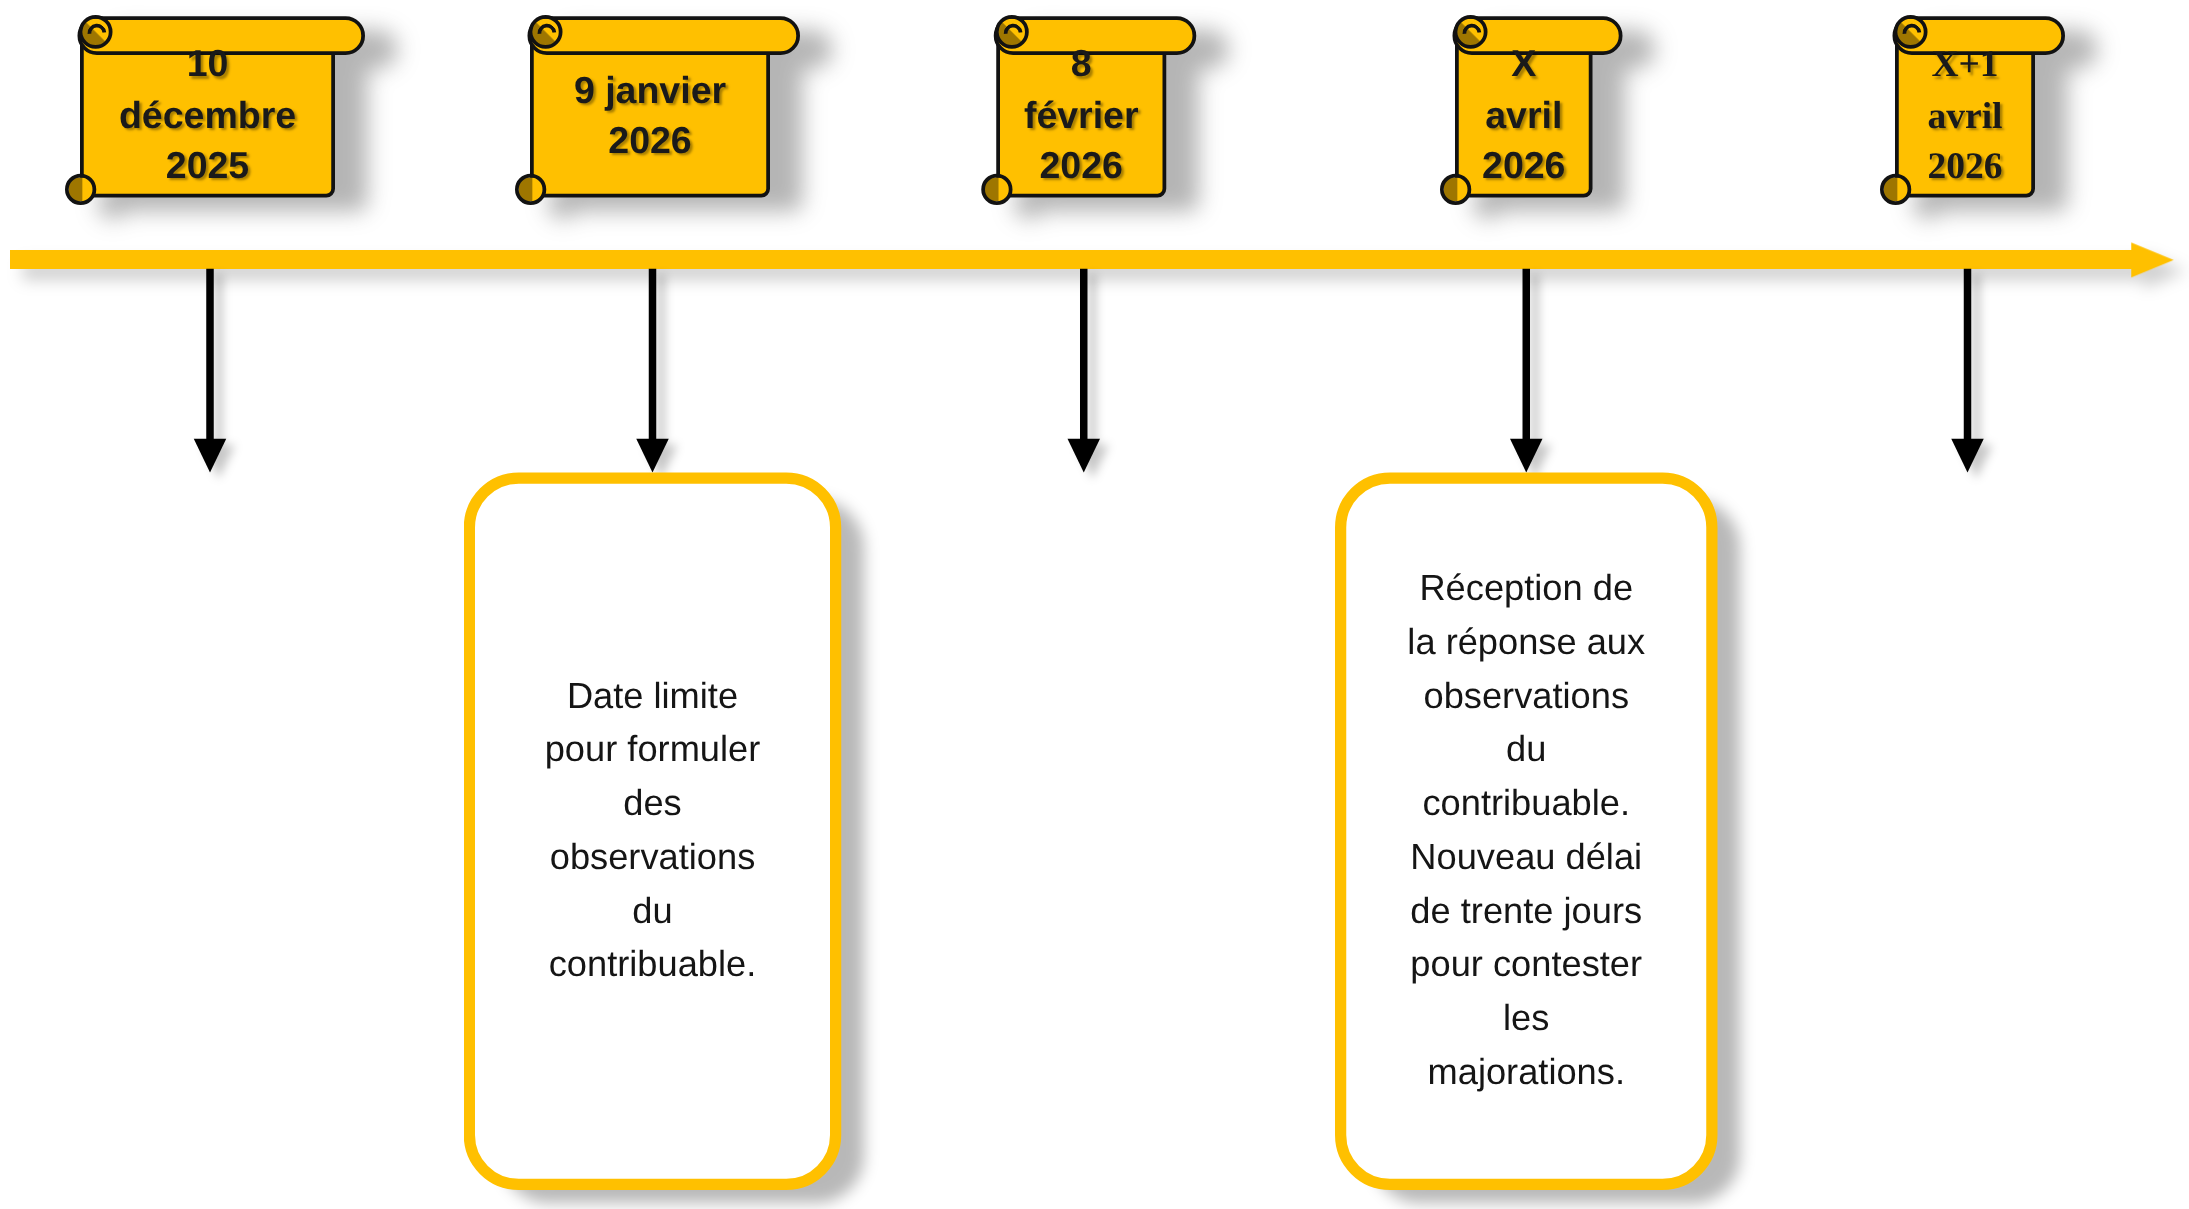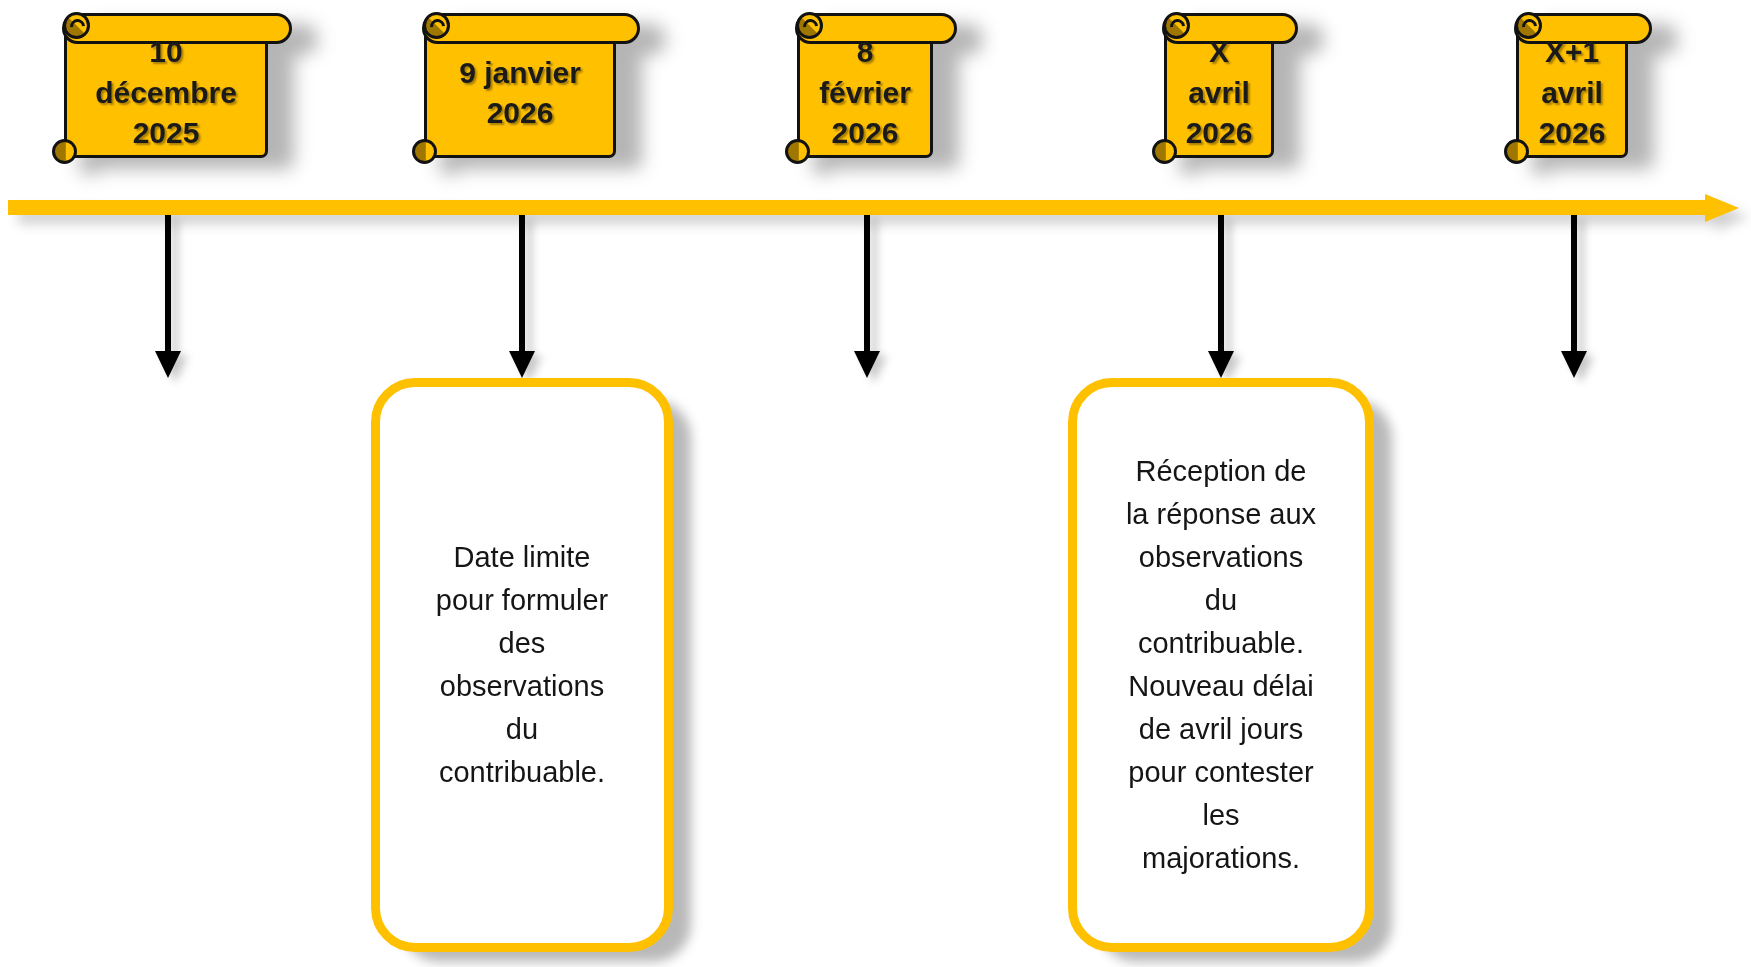--- a/index.html
+++ b/index.html
@@ -12,21 +12,21 @@
   .timeline::after{content:"";position:absolute;right:-33px;top:50%;transform:translateY(-50%);
             width:0;height:0;border-left:34px solid #FFC000;
             border-top:14px solid transparent;border-bottom:14px solid transparent;}
 
   
   .column{position:absolute;top:0;height:967px;}
   .c1{left:20px;width:296px;--sw:230px;}
   .c2{left:371px;width:302px;--sw:218px;}
   .c3{left:710px;width:314px;--sw:162px;}
   .c4{left:1068px;width:306px;--sw:136px;}
-  .c5{left:1423px;width:302px;--sw:138px;}
+  .c5{left:1423px;width:302px;font-family:Liberation Serif, serif;--sw:138px;}
 
   
   .scroll{position:relative;margin:0 auto;top:8px;width:var(--sw);height:150px;transform:translateX(9px);}
   .scroll-shape{position:absolute;inset:0;filter:drop-shadow(26px 11px 9px rgba(90,90,90,0.45));}
   .scroll-body{position:absolute;left:2px;top:20px;right:24px;bottom:0;background:#FFC000;
                border:3px solid #121212;border-radius:4px 4px 7px 7px;box-sizing:border-box;}
   .scroll-tube{position:absolute;left:0;right:0;top:5px;height:31px;background:#FFC000;
                border:3px solid #121212;border-radius:16px;box-sizing:border-box;z-index:3;}
   .scroll-spiral{position:absolute;left:1px;top:4px;width:27px;height:27px;border-radius:50%;
                background:linear-gradient(to bottom left,#FFC000 48%,#9e7600 52%);
@@ -129,21 +129,21 @@
 2026</div>
     </div>
     <div class="down-arrow"></div>
     <div class="card">
       <span class="card-text">Réception de
 la réponse aux
 observations
 du
 contribuable.
 Nouveau délai
-de avril jours
+de trente jours
 pour contester
 les
 majorations.</span>
     </div>
   </div>
 
   <div class="column c5">
     <div class="scroll">
       <div class="scroll-shape">
         <div class="scroll-body"></div>

